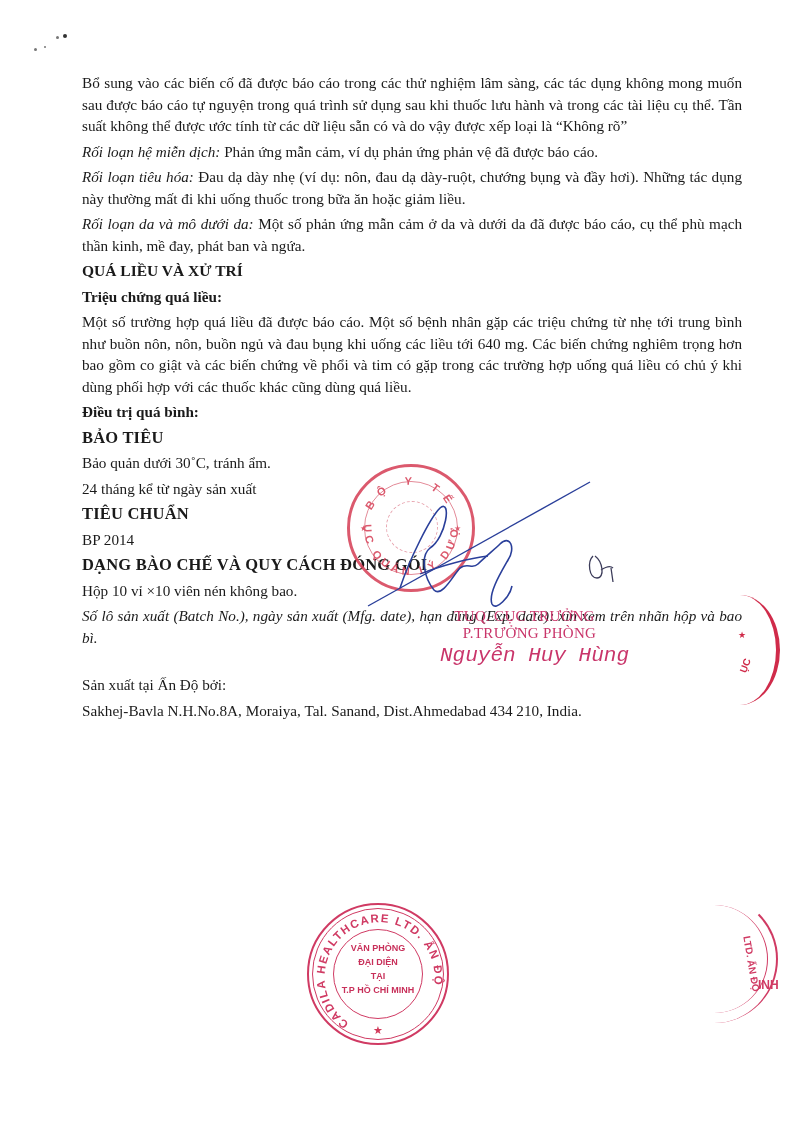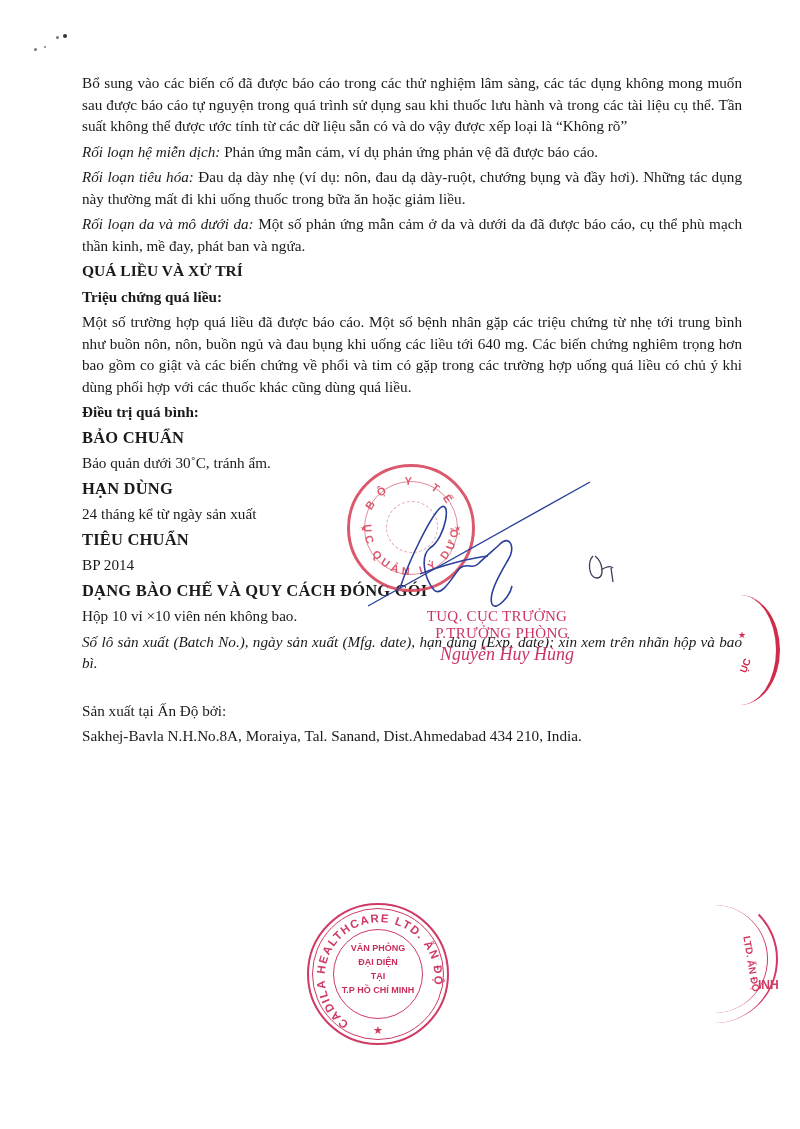--- a/index.html
+++ b/index.html
@@ -101,24 +101,24 @@
       text-align: center;
     }
     .sig-block .line1, .sig-block .line2 {
       font-size: 15px;
       line-height: 17px;
       letter-spacing: 0.3px;
     }
     .sig-block .line2 { margin-left: 10px; }
     .sig-block .name {
       font-style: italic;
-      font-size: 18px;
+      font-size: 21px;
       margin-top: 2px;
       margin-left: 20px;
-      font-family: Liberation Serif, serif;
+      font-family: Liberation Mono, monospace;
     }
     .stamp-cadila {
       left: 307px; top: 903px;
       width: 142px; height: 142px;
       border: 2px solid #d03a63;
       box-sizing: border-box;
     }
     .stamp-cadila .ring2 {
       position: absolute;
       left: 3px; top: 3px; right: 3px; bottom: 3px;
@@ -173,24 +173,23 @@
   </p>
   <p class="para">
     <span class="ital">Rối loạn da và mô dưới da:</span><span> Một số phản ứng mẫn cảm ở da và dưới da đã được báo cáo, cụ thể phù mạch thần kinh, mề đay, phát ban và ngứa.</span>
   </p>
 
   <div class="heading">QUÁ LIỀU VÀ XỬ TRÍ</div>
   <div class="subheading">Triệu chứng quá liều:</div>
   <p class="para">Một số trường hợp quá liều đã được báo cáo. Một số bệnh nhân gặp các triệu chứng từ nhẹ tới trung bình như buồn nôn, nôn, buồn ngủ và đau bụng khi uống các liều tới 640 mg. Các biến chứng nghiêm trọng hơn bao gồm co giật và các biến chứng về phổi và tim có gặp trong các trường hợp uống quá liều có chủ ý khi dùng phối hợp với các thuốc khác cũng dùng quá liều.</p>
   <div class="subheading">Điều trị quá bình:</div>
 
-  <div class="heading-lg">BẢO CHUẨN</div>
+  <div class="heading-lg">BẢO TIÊU</div>
   <p class="para">Bảo quản dưới 30˚C, tránh ẩm.</p>
 
-  <div class="heading-lg">HẠN DÙNG</div>
   <p class="para">24 tháng kể từ ngày sản xuất</p>
 
   <div class="heading-lg">TIÊU CHUẨN</div>
   <p class="para">BP 2014</p>
 
   <div class="heading-lg">DẠNG BÀO CHẾ VÀ QUY CÁCH ĐÓNG GÓI</div>
   <p class="para">Hộp 10 vỉ ×10 viên nén không bao.</p>
   <p class="para ital para-last-left">Số lô sản xuất (Batch No.), ngày sản xuất (Mfg. date), hạn dùng (Exp. date): xin xem trên nhãn hộp và bao bì.</p>
 
   <div class="gap"></div>

